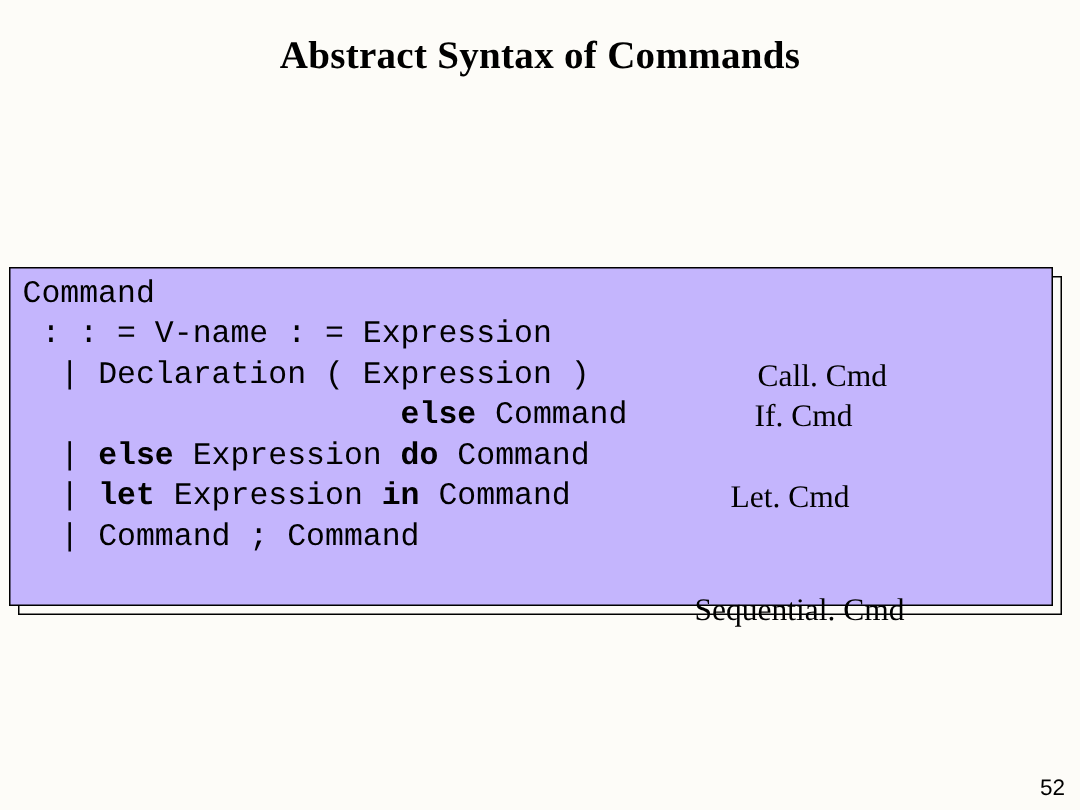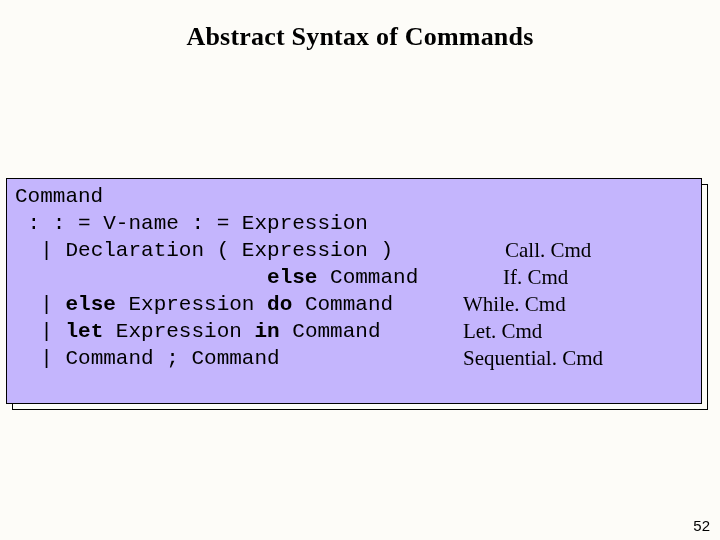--- a/index.html
+++ b/index.html
@@ -83,23 +83,23 @@
     <div class="mono row">Command</div>
 
     <div class="mono row"><span> : : = </span><span>V-name</span><span> : = </span><span>Expression</span></div>
 
 
     <div class="mono row"><span>  | </span><span>Declaration</span><span> ( </span><span>Expression</span><span> )</span><span class="label" style="left:490px;">Call. Cmd</span></div>
 
 
     <div class="mono row"><span>                    </span><span class="kw">else </span><span>Command</span><span class="label" style="left:488px;">If. Cmd</span></div>
 
-    <div class="mono row"><span>  | </span><span class="kw">else </span><span>Expression</span><span class="kw"> do </span><span>Command</span><span class="label" style="left:448px;">While. Cmd</span></div>
+    <div class="mono row"><span>  | </span><span class="kw">else </span><span>Expression</span><span class="kw"> do </span><span>Command</span></div>
 
-    <div class="mono row"><span>  | </span><span class="kw">let </span><span>Expression</span><span class="kw"> in </span><span>Command</span><span class="label" style="left:448px;">Let. Cmd</span></div>
+    <div class="mono row"><span>  | </span><span class="kw">let </span><span>Expression</span><span class="kw"> in </span><span>Command</span><span class="label" style="left:472px;">Let. Cmd</span></div>
 
-    <div class="mono row"><span>  | </span><span>Command</span><span> ; </span><span>Command</span><span class="label" style="left:448px;">Sequential. Cmd</span></div>
+    <div class="mono row"><span>  | </span><span>Command</span><span> ; </span><span>Command</span><span class="label" style="left:448px;margin-top:48px;">Sequential. Cmd</span></div>
 
   </div>
 
   <div class="page-num">52</div>
 
 </div>
 
 </body></html>

